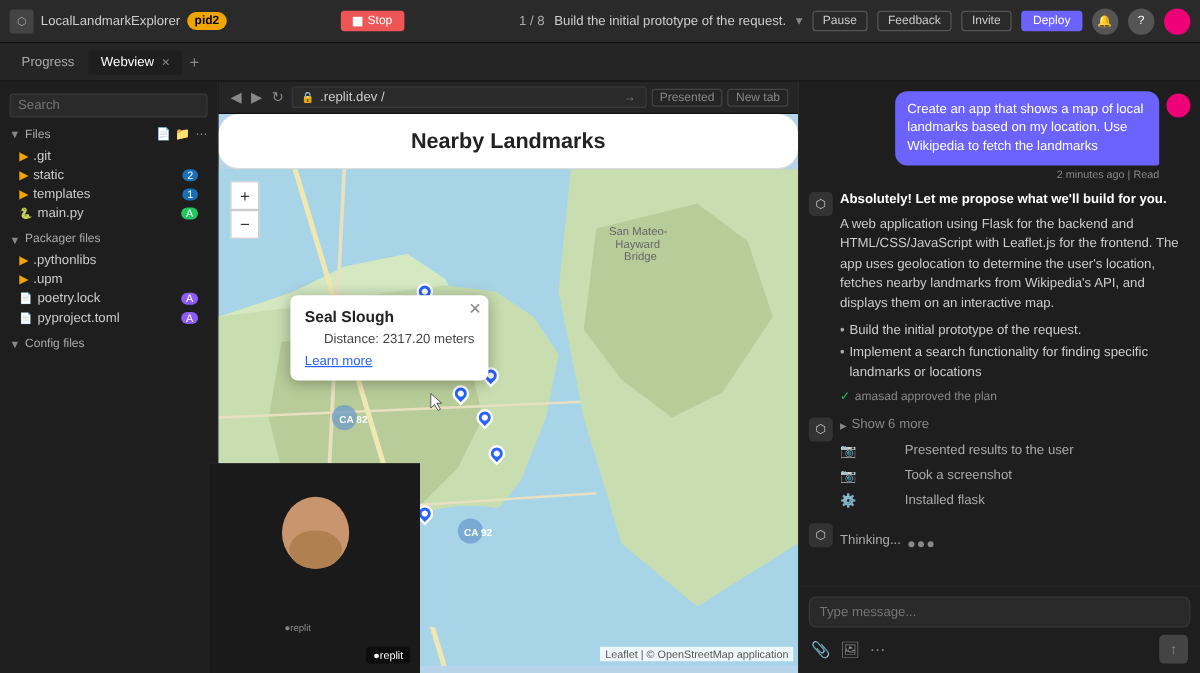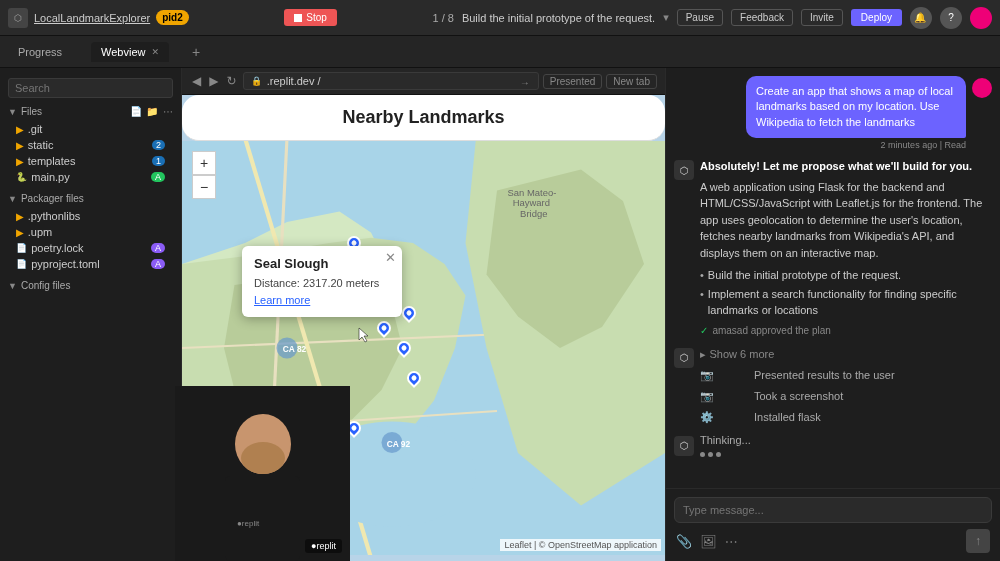--- a/index.html
+++ b/index.html
@@ -1,33 +1,33 @@
 <!DOCTYPE html>
 <html><head>
   <meta charset="utf-8">
   <style>
     * { box-sizing: border-box; margin: 0; padding: 0; }
     body { font-family: -apple-system, BlinkMacSystemFont, 'Segoe UI', sans-serif; background: #1e1e1e; color: #ccc; font-size: 12px; width: 1000px; height: 561px; overflow: hidden; }
 
     
     .top-bar { display: flex; align-items: center; background: #2a2a2a; height: 36px; padding: 0 8px; gap: 6px; border-bottom: 1px solid #111; }
     .top-bar-icon { width: 20px; height: 20px; background: #444; border-radius: 3px; display: flex; align-items: center; justify-content: center; font-size: 9px; color: #aaa; }
-    .top-bar-title { font-size: 11px; color: #ccc; text-decoration: underline; }
+    .top-bar-title { font-size: 11px; color: #ccc; }
     .pid-badge { background: #f0a500; color: #000; font-size: 10px; padding: 2px 6px; border-radius: 10px; font-weight: bold; }
     .stop-btn { background: #e55; color: #fff; font-size: 10px; padding: 3px 10px; border-radius: 3px; border: none; cursor: pointer; display: flex; align-items: center; gap: 4px; }
     .stop-btn-square { width: 8px; height: 8px; background: #fff; display: inline-block; }
     .top-bar-spacer { flex: 1; }
     .top-bar-right { display: flex; align-items: center; gap: 8px; }
     .invite-btn { background: transparent; border: 1px solid #555; color: #ccc; font-size: 10px; padding: 2px 8px; border-radius: 3px; cursor: pointer; }
     .deploy-btn { background: #6c63ff; color: #fff; font-size: 10px; padding: 3px 10px; border-radius: 3px; border: none; cursor: pointer; }
     .icon-circle { width: 22px; height: 22px; border-radius: 50%; background: #555; display: flex; align-items: center; justify-content: center; font-size: 10px; color: #fff; cursor: pointer; }
     .avatar { width: 22px; height: 22px; border-radius: 50%; background: #e07; }
 
     
-    .second-bar { display: flex; align-items: center; background: #252525; height: 32px; padding: 0 8px; gap: 19px; border-bottom: 1px solid #111; }
+    .second-bar { display: flex; align-items: center; background: #252525; height: 32px; padding: 0 8px; gap: 2px; border-bottom: 1px solid #111; }
     .tab { display: flex; align-items: center; gap: 4px; padding: 4px 10px; border-radius: 4px 4px 0 0; font-size: 11px; cursor: pointer; color: #aaa; }
     .tab.active { background: #1e1e1e; color: #fff; }
     .tab-close { font-size: 9px; color: #888; margin-left: 2px; }
     .tab-add { font-size: 14px; color: #888; cursor: pointer; padding: 0 4px; }
     .second-bar-right { margin-left: auto; display: flex; align-items: center; gap: 8px; font-size: 11px; color: #aaa; }
     .pause-btn { background: transparent; border: 1px solid #555; color: #ccc; font-size: 10px; padding: 2px 8px; border-radius: 3px; cursor: pointer; }
     .feedback-btn { background: transparent; border: 1px solid #555; color: #ccc; font-size: 10px; padding: 2px 8px; border-radius: 3px; cursor: pointer; }
 
     
     .main-layout { display: flex; height: calc(561px - 68px); }
@@ -61,21 +61,21 @@
     .map-container { flex: 1; position: relative; overflow: hidden; background: #b8d4e8; }
     .map-title { text-align: center; background: #fff; padding: 12px; font-size: 18px; font-weight: bold; color: #222; border-bottom: 1px solid #ddd; border-radius: 17px; }
 
     
     .map-svg-area { position: relative; width: 100%; height: calc(100% - 52px); }
 
     
     .map-popup { position: absolute; top: 105px; left: 60px; background: #fff; border-radius: 6px; box-shadow: 0 2px 12px rgba(0,0,0,0.3); padding: 10px 12px; min-width: 160px; z-index: 10; }
     .map-popup-close { position: absolute; top: 4px; right: 6px; color: #888; cursor: pointer; font-size: 13px; }
     .map-popup-title { font-size: 13px; font-weight: bold; color: #222; margin-bottom: 6px; }
-    .map-popup-row { font-size: 11px; color: #444; margin-bottom: 4px; }
+    .map-popup-row { font-size: 11px; color: #444; margin-bottom: 4px; margin-left: 16px; }
     .map-popup-link { font-size: 11px; color: #2962ff; cursor: pointer; text-decoration: underline; }
     .map-zoom { position: absolute; top: 10px; left: 10px; display: flex; flex-direction: column; z-index: 5; }
     .map-zoom-btn { width: 24px; height: 24px; background: #fff; border: 1px solid #ccc; color: #333; font-size: 14px; display: flex; align-items: center; justify-content: center; cursor: pointer; }
     .map-attribution { position: absolute; bottom: 4px; right: 4px; font-size: 9px; color: #555; background: rgba(255,255,255,0.8); padding: 1px 4px; }
 
     
     .marker { position: absolute; width: 14px; height: 14px; background: #2962ff; border-radius: 50% 50% 50% 0; transform: rotate(-45deg); border: 2px solid #fff; cursor: pointer; }
     .marker::after { content: ''; position: absolute; top: 50%; left: 50%; transform: translate(-50%,-50%); width: 5px; height: 5px; background: #fff; border-radius: 50%; }
 
     
@@ -92,21 +92,21 @@
     .ai-bullet { display: flex; gap: 4px; margin: 2px 0; }
     .ai-bullet-dot { color: #aaa; }
     .ai-check { color: #22c55e; font-size: 10px; }
     .ai-plan-approval { font-size: 10px; color: #888; display: flex; align-items: center; gap: 4px; margin-top: 4px; }
 
     
     .ai-activity { display: flex; gap: 6px; padding: 2px 0; }
     .ai-activity-icon { font-size: 11px; color: #888; width: 16px; }
     .ai-activity-text { font-size: 11px; color: #aaa; padding-left: 32px; }
     .ai-show-more { display: flex; align-items: center; gap: 4px; font-size: 11px; color: #888; cursor: pointer; padding: 2px 0; }
-    .ai-thinking { display: flex; align-items: flex-start; gap: 6px; font-size: 11px; color: #aaa; flex-direction: column; }
+    .ai-thinking { display: flex; align-items: flex-end; gap: 6px; font-size: 11px; color: #aaa; }
     .ai-thinking-dots { display: flex; gap: 3px; }
     .ai-thinking-dot { width: 5px; height: 5px; background: #888; border-radius: 50%; }
 
     
     .ai-input-area { padding: 8px; border-top: 1px solid #2a2a2a; }
     .ai-input { width: 100%; background: #2a2a2a; border: 1px solid #3a3a3a; color: #ccc; padding: 6px 8px; border-radius: 6px; font-size: 11px; resize: none; }
     .ai-input-actions { display: flex; align-items: center; justify-content: space-between; margin-top: 6px; padding: 0 2px; }
     .ai-input-left { display: flex; gap: 8px; }
     .ai-input-icon { font-size: 13px; color: #888; cursor: pointer; }
     .ai-send-btn { width: 24px; height: 24px; background: #444; border-radius: 4px; display: flex; align-items: center; justify-content: center; font-size: 12px; color: #888; cursor: pointer; }

